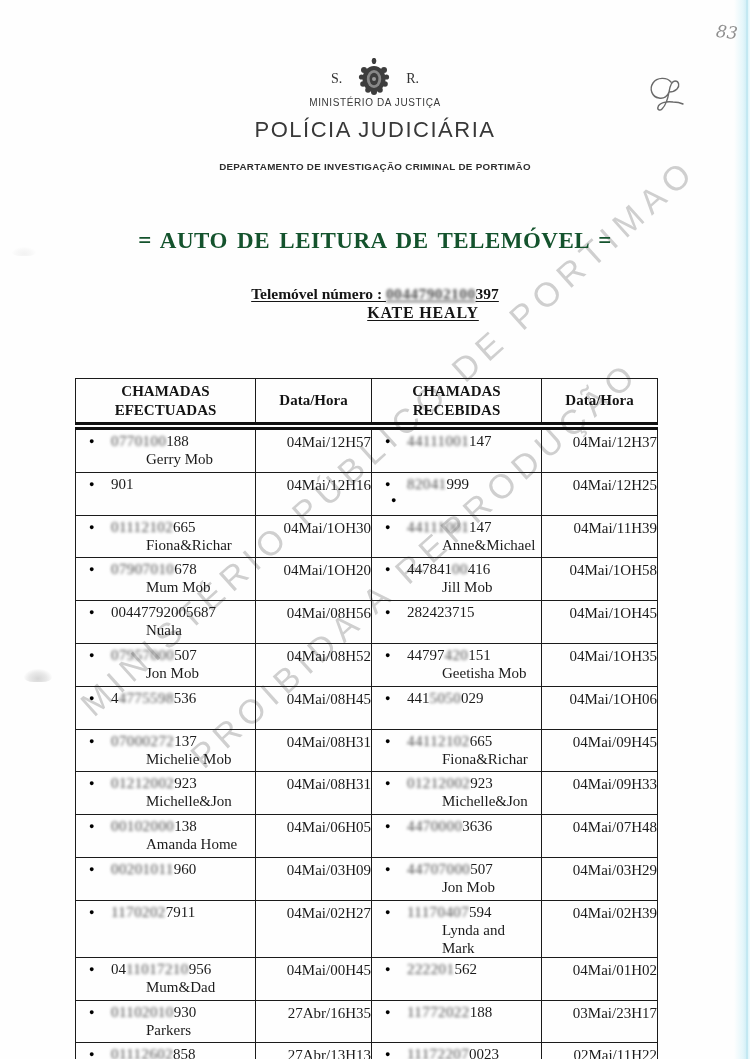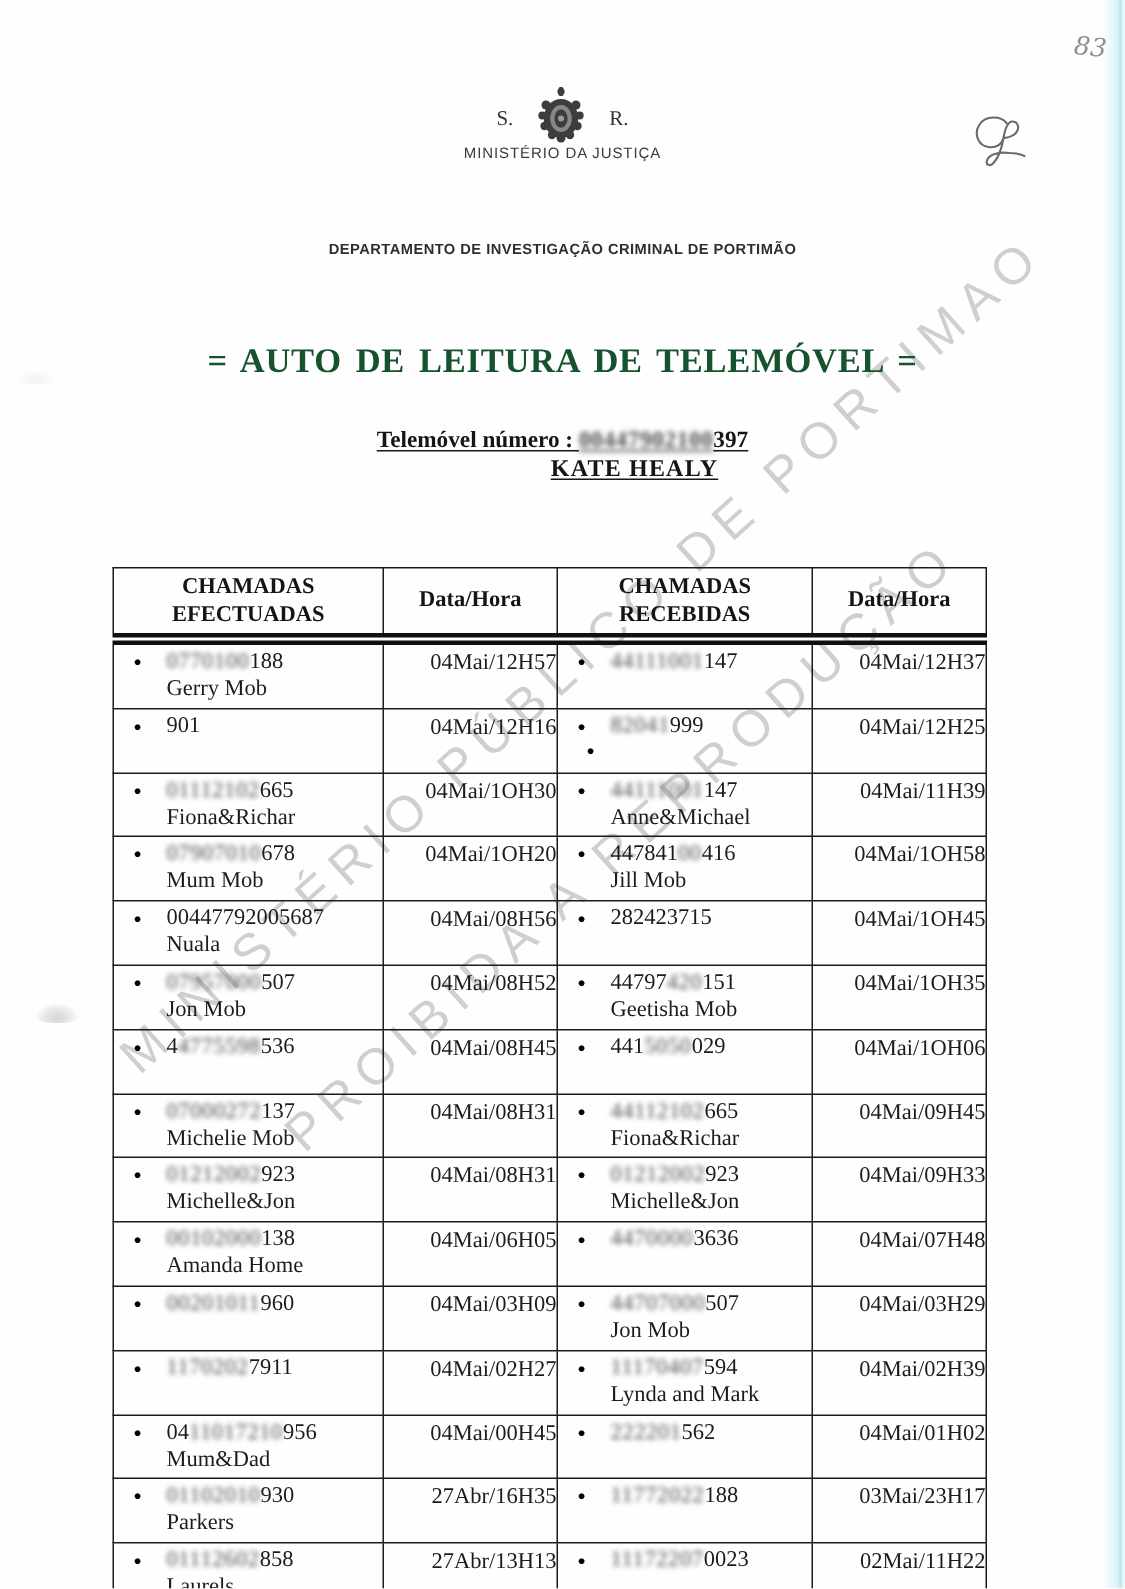--- a/index.html
+++ b/index.html
@@ -49,21 +49,21 @@
   table{border-collapse:collapse;table-layout:fixed;width:582px;background:transparent;}
   th,td{border:1.4px solid #1b1b1b;background:transparent;}
   thead th{height:41px;font-size:15px;font-weight:bold;text-align:center;vertical-align:middle;
     white-space:pre-line;line-height:1.25;border-bottom:8px double #101010;color:#141414;}
   tbody td{height:37.8px;vertical-align:top;padding:2px 0 0 0;font-size:15px;color:#1b1b1b;}
   .entry{display:flex;align-items:flex-start;}
   .bullet{width:22px;padding-left:13px;font-size:9px;line-height:19px;flex:0 0 auto;color:#000;}
   .bullet.extra{display:block;padding-left:0;margin-left:-16px;line-height:14px;}
   .lines{flex:1 1 auto;line-height:18px;}
   .num{white-space:nowrap;}
-  .nm{line-height:18px;}
+  .nm{line-height:18px;margin-left:35px;}
   .dt{text-align:right;padding-top:4px;}
   .b{font-weight:normal;}
 </style>
 </head>
 <body>
 
 <div class="page">
 
   <div class="scan-edge"></div>
   <div class="scan-edge-line"></div>
@@ -98,20 +98,21 @@
           <ellipse cx="17" cy="21" rx="11.5" ry="13"></ellipse>
         </g>
         <ellipse cx="17" cy="21" rx="7.2" ry="9" fill="#888888"></ellipse>
         <ellipse cx="17" cy="21" rx="4.4" ry="6.2" fill="#3d3d3d"></ellipse>
         <circle cx="17" cy="21" r="2" fill="#9a9a9a"></circle>
       </svg>
     </span>
     <span>R.</span>
   </div>
   <div class="hdr ministry" style="top:97px;">MINISTÉRIO DA JUSTIÇA</div>
+  <div class="hdr org" style="top:117px;">POLÍCIA JUDICIÁRIA</div>
   <div class="hdr dept" style="top:161px;text-align:center;">DEPARTAMENTO DE INVESTIGAÇÃO CRIMINAL DE PORTIMÃO</div>
 
   <div class="hdr doc-title" style="top:228px;">= AUTO DE LEITURA DE TELEMÓVEL =</div>
 
   <div class="hdr tel-line" style="top:285px;text-align:center;"><span class="u"><span>Telemóvel número : </span><span class="redact">00447902100</span><span>397</span></span></div>
   <div class="hdr holder" style="top:304px;padding-left:48px;"><span class="u">KATE HEALY</span></div>
 
   <div class="wm wm1">MINISTÉRIO PÚBLICO DE PORTIMAO</div>
   <div class="wm wm2">PROIBIDA A REPRODUÇÃO</div>
 

